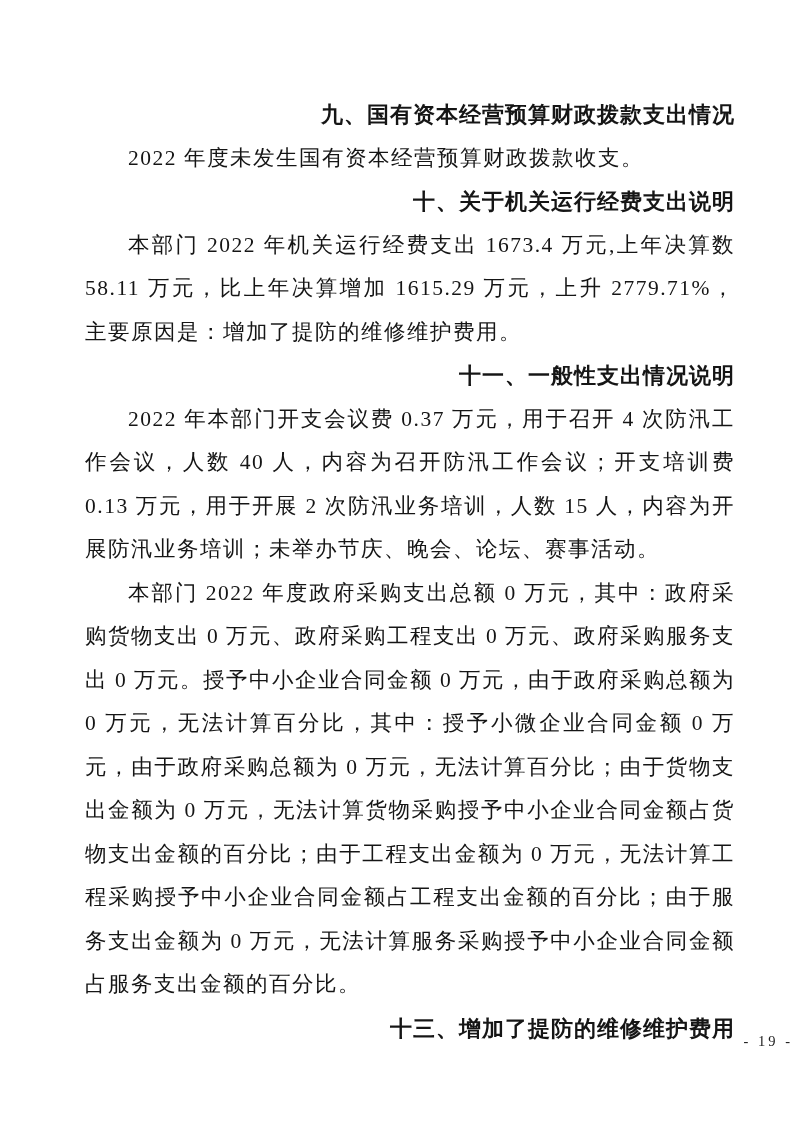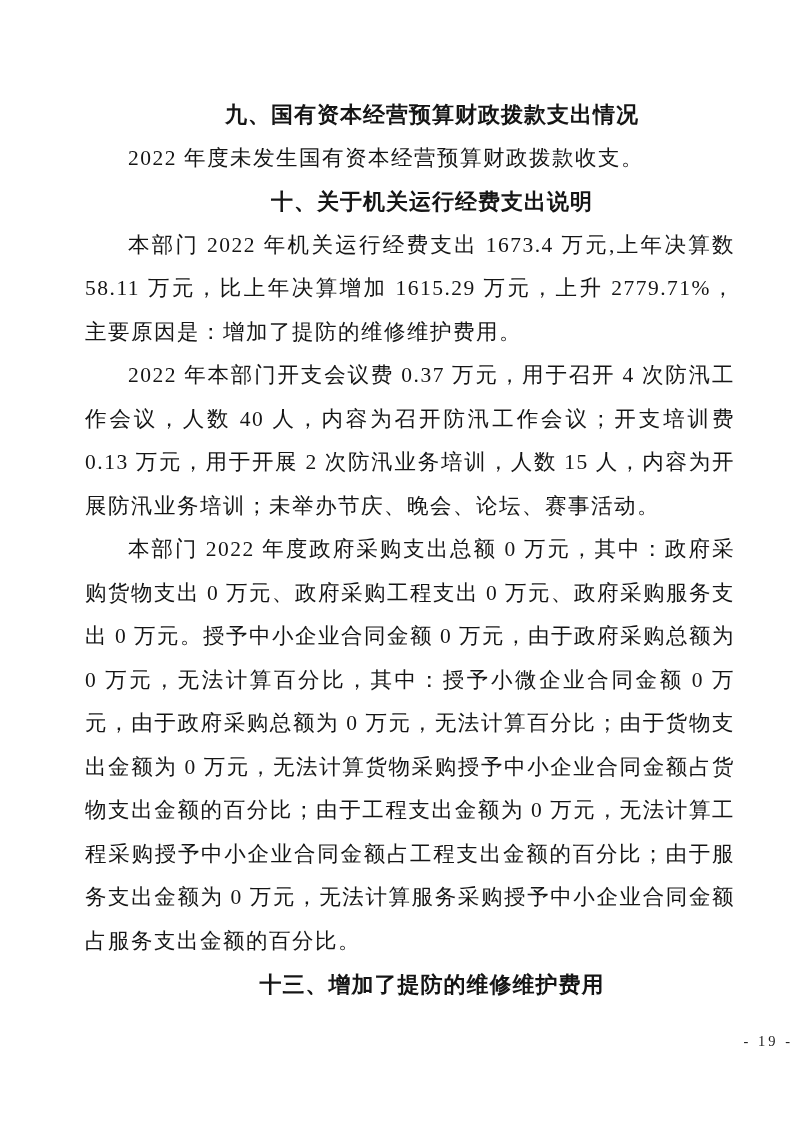--- a/index.html
+++ b/index.html
@@ -25,21 +25,21 @@
     text-indent: 2em;
     line-height: 43.5px;
     color: #151515;
     text-align: justify;
   }
   .block.heading {
     font-family: "Liberation Sans", "DejaVu Sans", sans-serif;
     font-weight: 700;
     font-size: 22px;
     letter-spacing: 1px;
-    text-align: center;
+    text-align: right;
   }
   .block.paragraph {
     font-family: "Liberation Serif", "DejaVu Serif", serif;
     font-weight: 400;
     font-size: 21.5px;
     letter-spacing: 1.5px;
   }
   .footer {
     position: absolute;
     left: 0;
@@ -54,18 +54,19 @@
 </style>
 </head>
 <body>
 
 <div class="page">
   <div class="content">
       <p class="block heading">九、国有资本经营预算财政拨款支出情况</p>
       <p class="block paragraph">2022 年度未发生国有资本经营预算财政拨款收支。</p>
       <p class="block heading">十、关于机关运行经费支出说明</p>
       <p class="block paragraph">本部门 2022 年机关运行经费支出 1673.4 万元,上年决算数 58.11 万元，比上年决算增加 1615.29 万元，上升 2779.71%，主要原因是：增加了提防的维修维护费用。</p>
+      <p class="block heading">十一、一般性支出情况说明</p>
       <p class="block paragraph">2022 年本部门开支会议费 0.37 万元，用于召开 4 次防汛工作会议，人数 40 人，内容为召开防汛工作会议；开支培训费 0.13 万元，用于开展 2 次防汛业务培训，人数 15 人，内容为开展防汛业务培训；未举办节庆、晚会、论坛、赛事活动。</p>
       <p class="block paragraph">本部门 2022 年度政府采购支出总额 0 万元，其中：政府采购货物支出 0 万元、政府采购工程支出 0 万元、政府采购服务支出 0 万元。授予中小企业合同金额 0 万元，由于政府采购总额为 0 万元，无法计算百分比，其中：授予小微企业合同金额 0 万元，由于政府采购总额为 0 万元，无法计算百分比；由于货物支出金额为 0 万元，无法计算货物采购授予中小企业合同金额占货物支出金额的百分比；由于工程支出金额为 0 万元，无法计算工程采购授予中小企业合同金额占工程支出金额的百分比；由于服务支出金额为 0 万元，无法计算服务采购授予中小企业合同金额占服务支出金额的百分比。</p>
       <p class="block heading">十三、增加了提防的维修维护费用</p>
     </div>
   <div class="footer">- 19 -</div>
 </div>
 
 </body></html>

